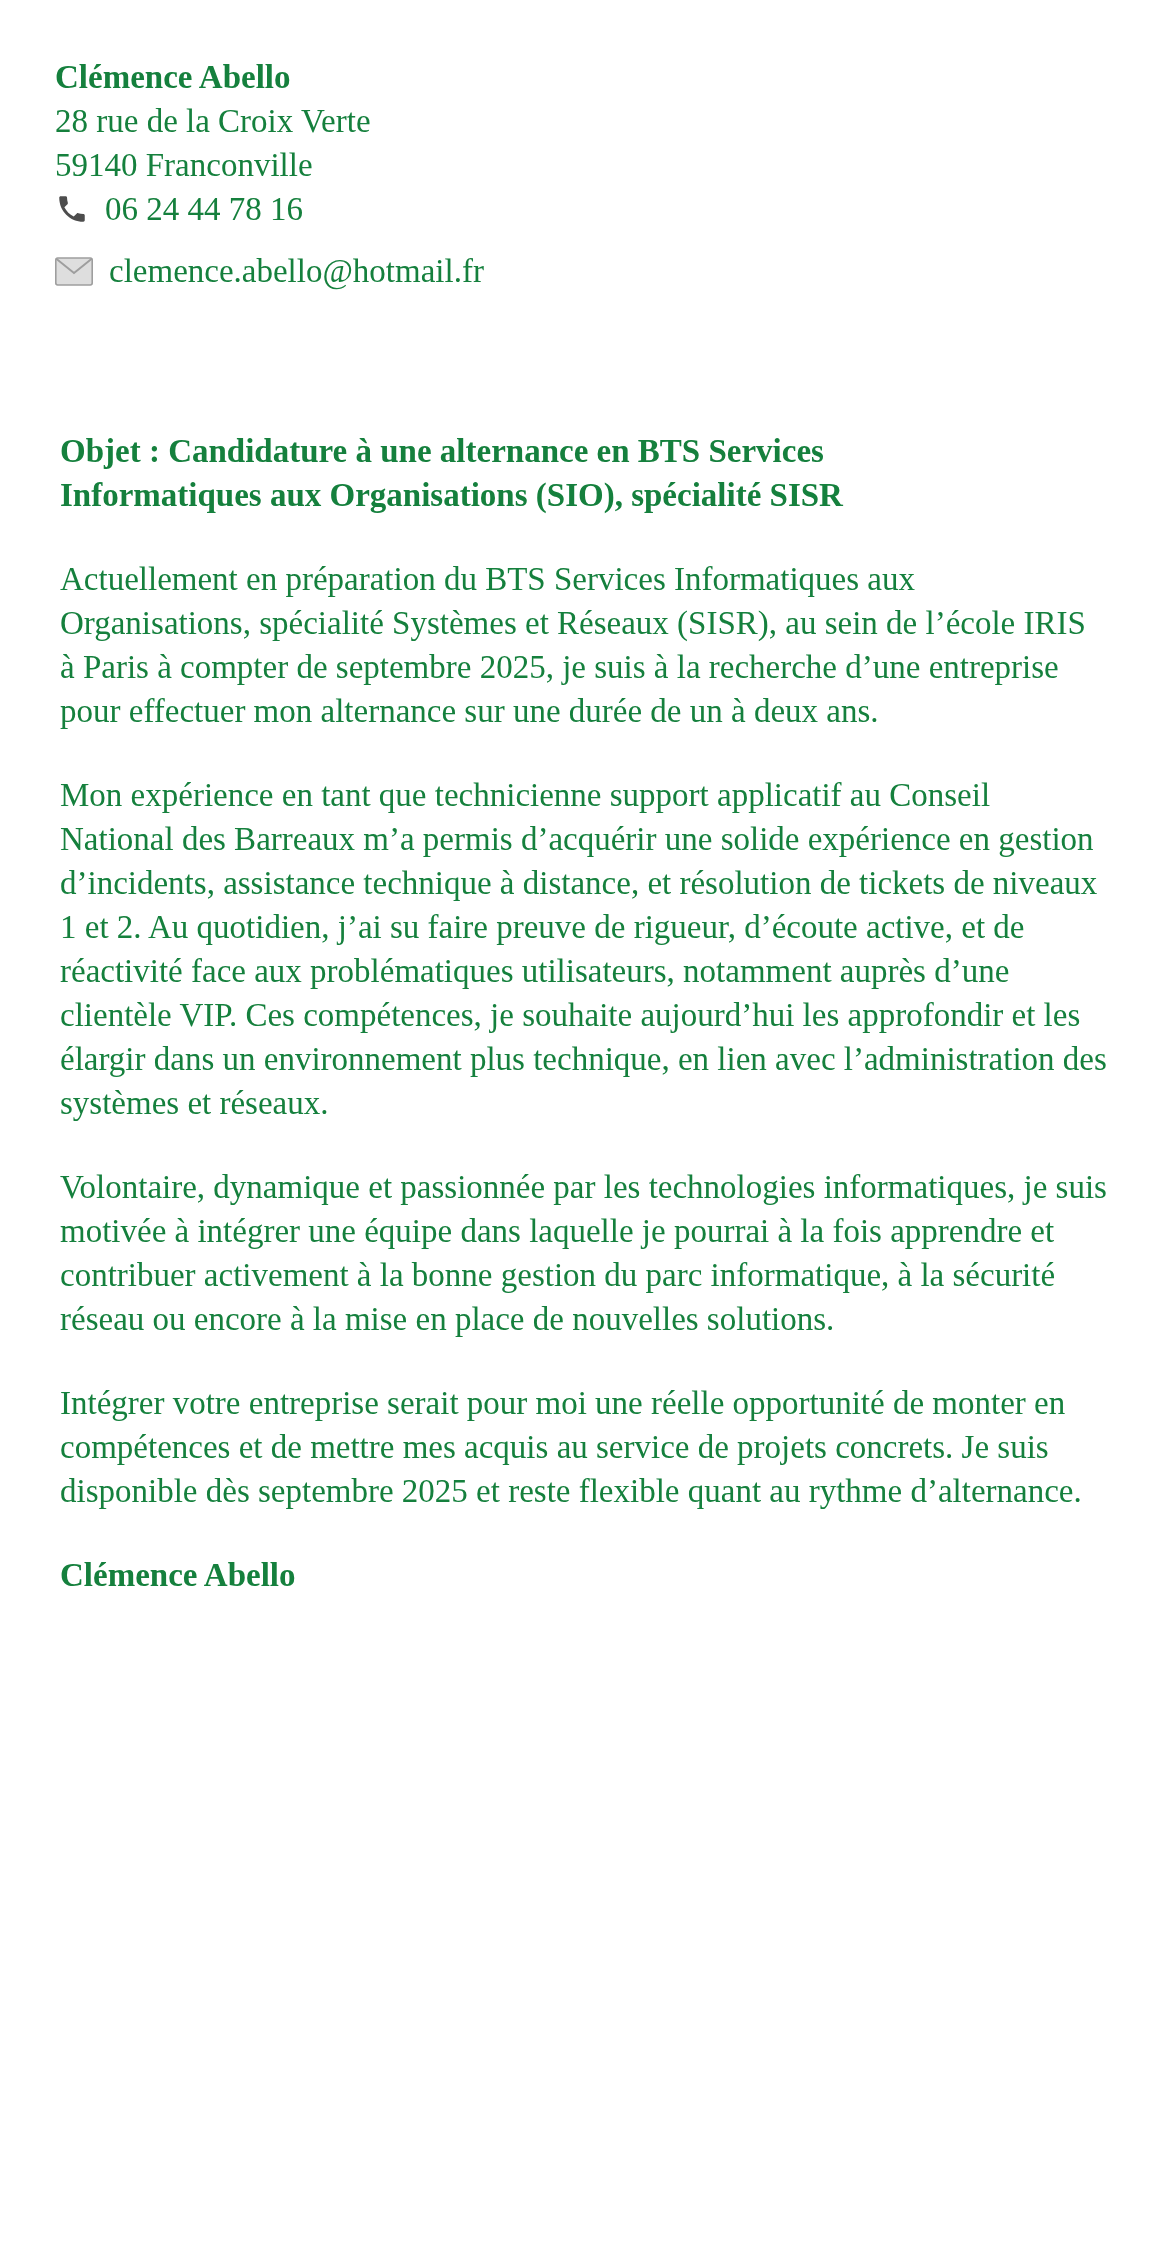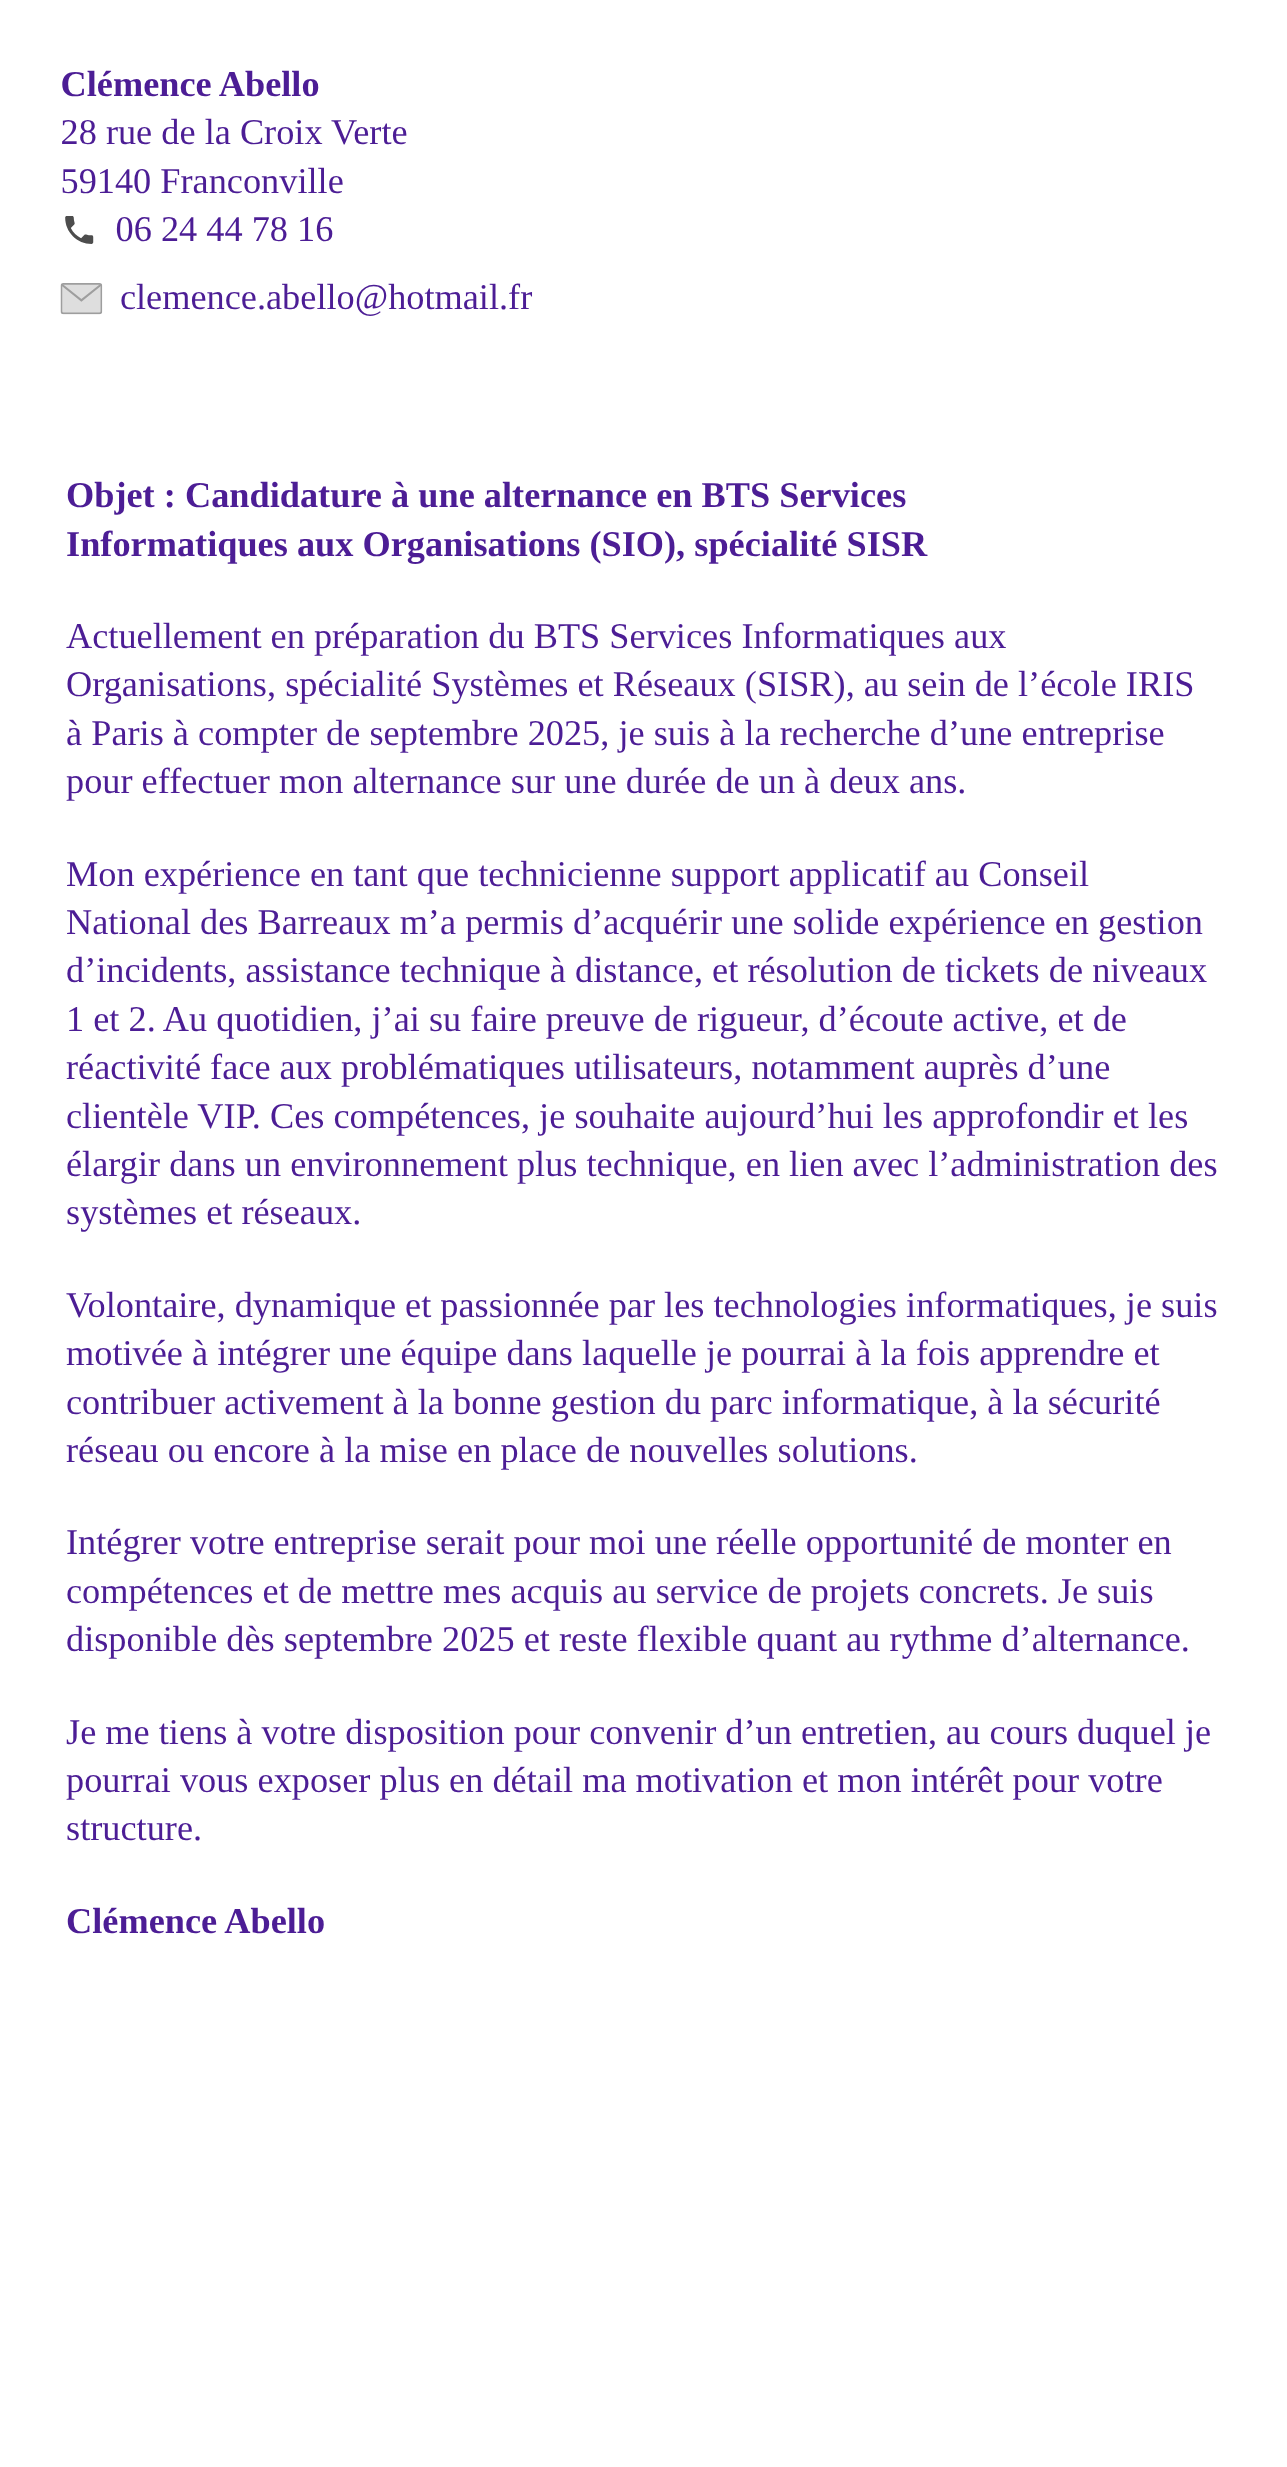--- a/index.html
+++ b/index.html
@@ -7,21 +7,21 @@
     position: relative;
     width: 1170px;
     height: 2243px;
     box-sizing: border-box;
     background: #ffffff;
     padding: 55px 57px 0 55px;
     overflow: hidden;
     font-family: "Liberation Serif", "DejaVu Serif", serif;
     font-size: 33px;
     line-height: 44px;
-    color: #4c1d95;
+    color: #15803d;
   }
   .contact { margin: 0; }
   .name { font-weight: bold; }
   .addr { font-weight: normal; }
   .row { display: flex; align-items: center; gap: 16px; height: 44px; }
   .row.email-row { margin-top: 18px; }
   .icon { flex: 0 0 auto; display: inline-flex; align-items: center; }
   .icon svg { display: block; }
   p { margin: 5px; }
   .subject {
@@ -62,17 +62,16 @@
       <span>clemence.abello@hotmail.fr</span>
     </div>
   </header>
 
   <main>
     <p class="subject">Objet : Candidature à une alternance en BTS Services Informatiques aux Organisations (SIO), spécialité SISR</p>
     <p class="para">Actuellement en préparation du BTS Services Informatiques aux Organisations, spécialité Systèmes et Réseaux (SISR), au sein de l’école IRIS à Paris à compter de septembre 2025, je suis à la recherche d’une entreprise pour effectuer mon alternance sur une durée de un à deux ans.</p>
     <p class="para">Mon expérience en tant que technicienne support applicatif au Conseil National des Barreaux m’a permis d’acquérir une solide expérience en gestion d’incidents, assistance technique à distance, et résolution de tickets de niveaux 1 et 2. Au quotidien, j’ai su faire preuve de rigueur, d’écoute active, et de réactivité face aux problématiques utilisateurs, notamment auprès d’une clientèle VIP. Ces compétences, je souhaite aujourd’hui les approfondir et les élargir dans un environnement plus technique, en lien avec l’administration des systèmes et réseaux.</p>
     <p class="para">Volontaire, dynamique et passionnée par les technologies informatiques, je suis motivée à intégrer une équipe dans laquelle je pourrai à la fois apprendre et contribuer activement à la bonne gestion du parc informatique, à la sécurité réseau ou encore à la mise en place de nouvelles solutions.</p>
     <p class="para">Intégrer votre entreprise serait pour moi une réelle opportunité de monter en compétences et de mettre mes acquis au service de projets concrets. Je suis disponible dès septembre 2025 et reste flexible quant au rythme d’alternance.</p>
-    <p class="para">Je me tiens à votre disposition pour convenir d’un entretien, au cours duquel je pourrai vous exposer plus en détail ma motivation et mon intérêt pour votre structure.</p>
     <p class="signature">Clémence Abello</p>
   </main>
 
 </div>
 
 </body></html>

